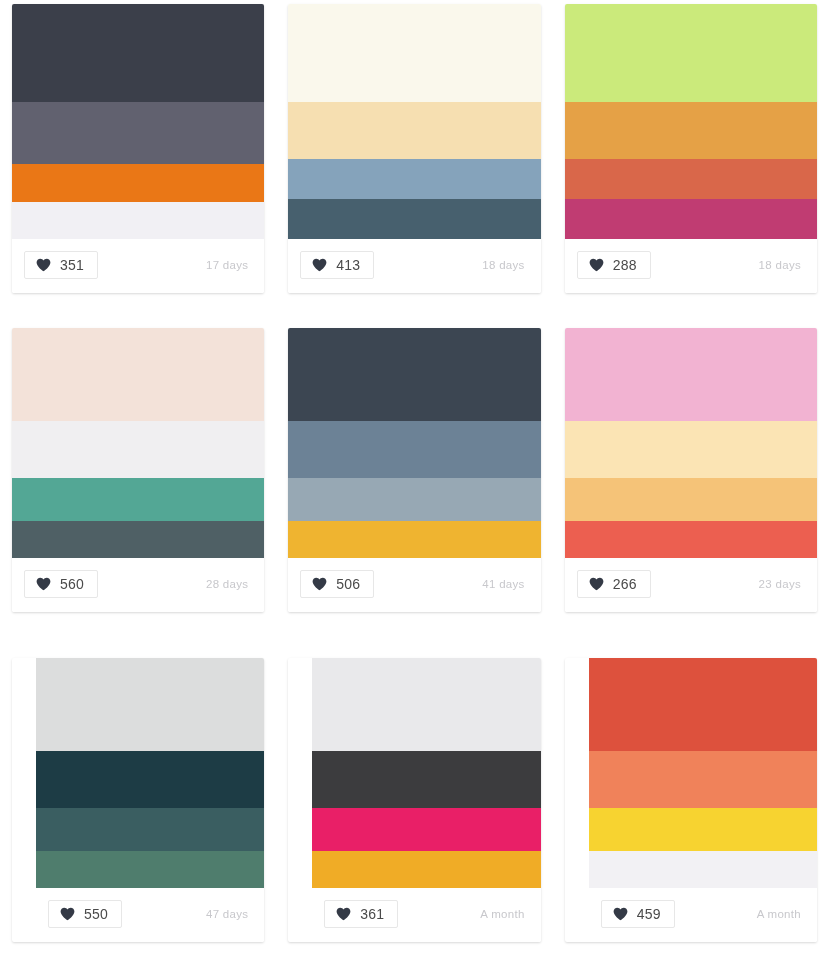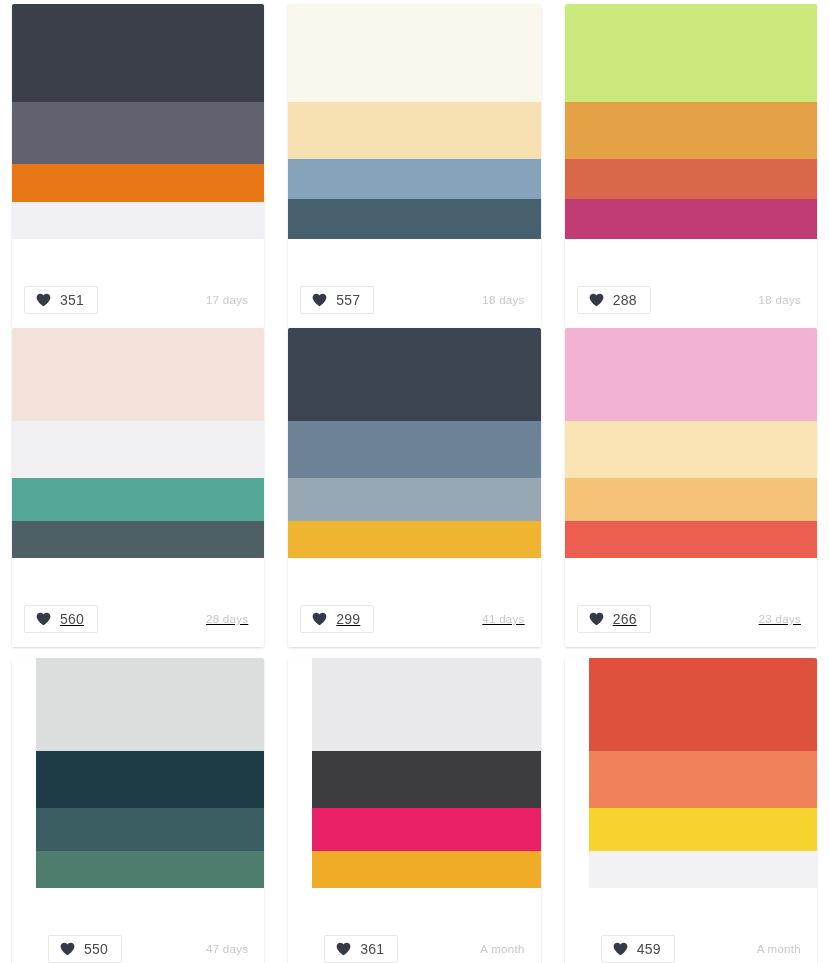--- a/index.html
+++ b/index.html
@@ -52,21 +52,20 @@
     display: block;
     width: 100%;
   }
 
   .footer {
     display: flex;
     align-items: center;
     justify-content: space-between;
     padding: 12px 12px 14px 12px;
     background: #ffffff;
-    margin-top: 35px;
   }
 
   .like-btn {
     display: inline-flex;
     align-items: center;
     gap: 9px;
     border: 1px solid #e7e7e7;
     background: #ffffff;
     border-radius: 2px;
     padding: 6px 13px 6px 11px;
@@ -94,21 +93,21 @@
     font-size: 11.5px;
     color: #c8c8cc;
     letter-spacing: 0.3px;
     padding-right: 4px;
     white-space: nowrap;
     font-family: "Liberation Sans", sans-serif;
   }
 
   
   .r1 .card { margin-top: 4px; }
-  .r2 .card { margin-top: 8px; text-decoration: underline; }
+  .r2 .card { margin-top: 8px; }
   .r3 .card { margin-top: 10px; padding-left: 24px; }
 </style>
 </head>
 <body>
 
 <div id="grid">
     <div class="cell r1">
       <div class="card">
         <div class="palette">
           <div class="band" style="background: rgb(59, 63, 74); height: 98px;"></div>
@@ -137,21 +136,21 @@
           <div class="band" style="background: rgb(133, 163, 187); height: 40px;"></div>
           <div class="band" style="background: rgb(71, 96, 110); height: 40px;"></div>
         </div>
         <div class="footer">
           <div class="like-btn">
             <span class="heart-icon">
               <svg viewBox="0 0 16 15" xmlns="http://www.w3.org/2000/svg" aria-hidden="true">
                 <path fill="currentColor" d="M8 14.3C7.6 14.3 0.6 9.2 0.6 4.9C0.6 2.5 2.4 0.7 4.6 0.7C6.1 0.7 7.3 1.5 8 2.6C8.7 1.5 9.9 0.7 11.4 0.7C13.6 0.7 15.4 2.5 15.4 4.9C15.4 9.2 8.4 14.3 8 14.3Z"></path>
               </svg>
             </span>
-            <span class="like-count">557</span>
+            <span class="like-count">413</span>
           </div>
           <span class="age">18 days</span>
         </div>
       </div>
     </div>
     <div class="cell r1">
       <div class="card">
         <div class="palette">
           <div class="band" style="background: rgb(203, 234, 123); height: 98px;"></div>
           <div class="band" style="background: rgb(229, 161, 70); height: 57px;"></div>
@@ -200,21 +199,21 @@
           <div class="band" style="background: rgb(151, 168, 180); height: 43px;"></div>
           <div class="band" style="background: rgb(239, 180, 48); height: 37px;"></div>
         </div>
         <div class="footer">
           <div class="like-btn">
             <span class="heart-icon">
               <svg viewBox="0 0 16 15" xmlns="http://www.w3.org/2000/svg" aria-hidden="true">
                 <path fill="currentColor" d="M8 14.3C7.6 14.3 0.6 9.2 0.6 4.9C0.6 2.5 2.4 0.7 4.6 0.7C6.1 0.7 7.3 1.5 8 2.6C8.7 1.5 9.9 0.7 11.4 0.7C13.6 0.7 15.4 2.5 15.4 4.9C15.4 9.2 8.4 14.3 8 14.3Z"></path>
               </svg>
             </span>
-            <span class="like-count">299</span>
+            <span class="like-count">506</span>
           </div>
           <span class="age">41 days</span>
         </div>
       </div>
     </div>
     <div class="cell r2">
       <div class="card">
         <div class="palette">
           <div class="band" style="background: rgb(242, 179, 210); height: 93px;"></div>
           <div class="band" style="background: rgb(251, 228, 180); height: 57px;"></div>

